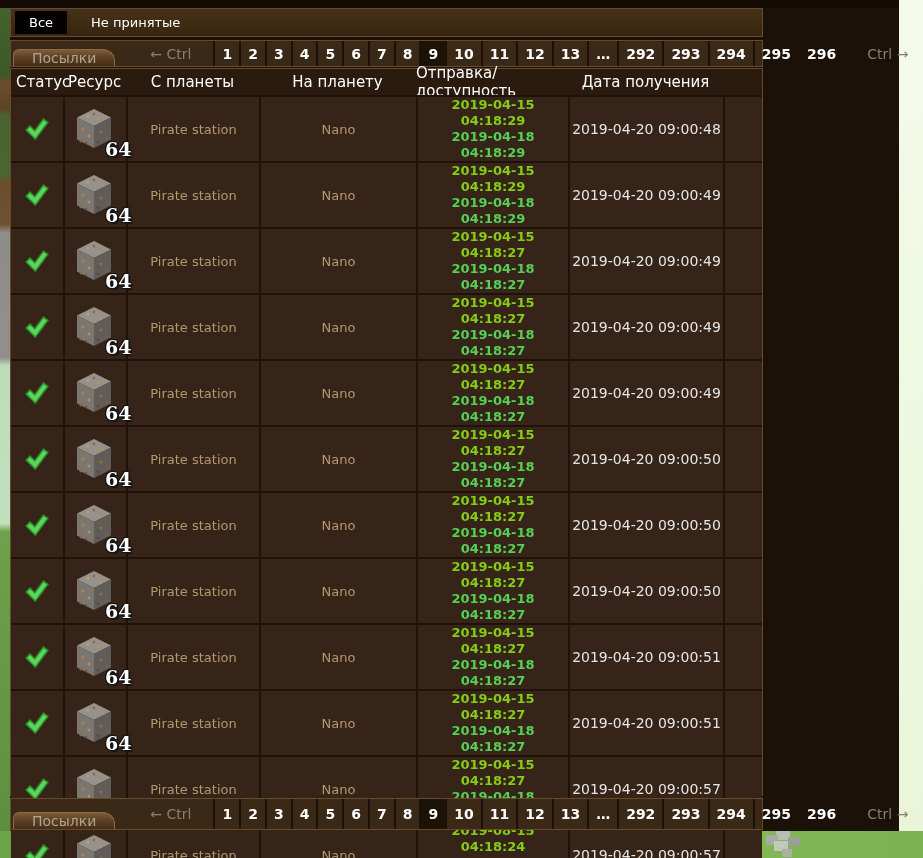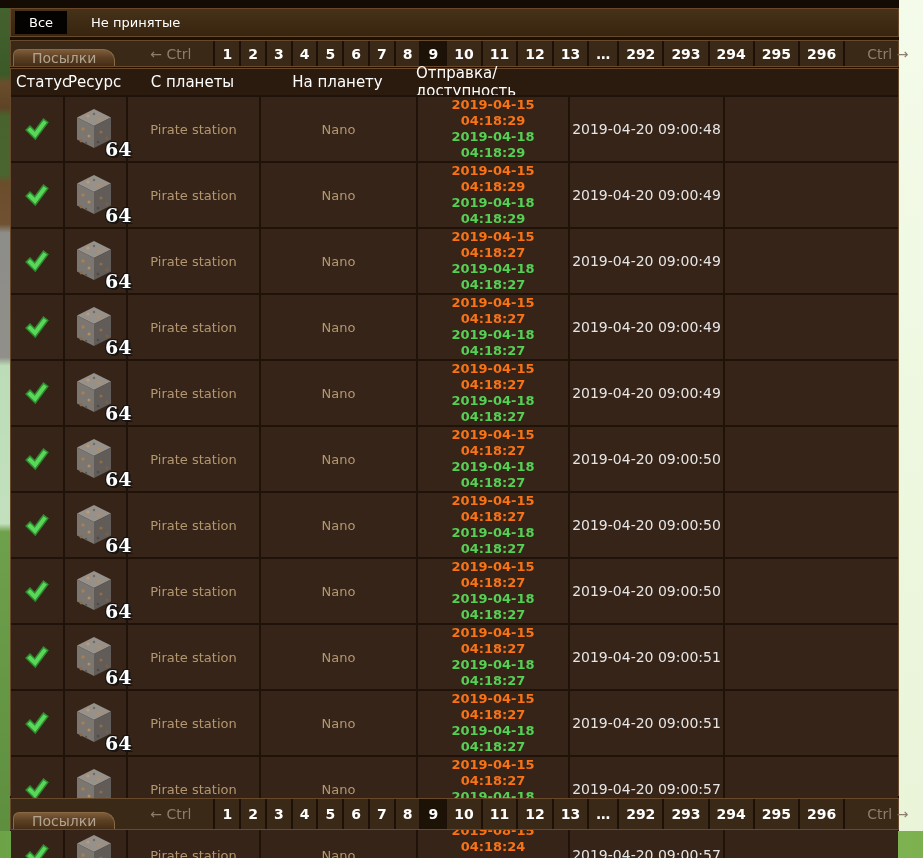--- a/index.html
+++ b/index.html
@@ -23,21 +23,21 @@
     position:absolute; left:0; top:0; width:10px; height:831px;
     background:linear-gradient(180deg,
       #44632e 0%, #3b5a28 9%, #6b4d2c 10%, #5d4425 13%,
       #49632f 14%, #4a6530 21%, #6b4d2c 22%, #705233 27%,
       #8d8d89 28%, #918f8a 43%, #bcdcb7 44%, #c2e0bd 63%,
       #6fa04b 64%, #5d8f3f 100%);
   }
   .top-strip { position:absolute; left:0; top:0; width:899px; height:8px; background:#130b04; }
 
   
-  .panel { position:absolute; left:10px; width:889px; border:1px solid #68492c; }
+  .panel { position:absolute; left:10px; width:753px; border:1px solid #68492c; }
 
   .tabbar {
     top:8px; height:29px;
     background:linear-gradient(180deg,#463119 0%,#38250f 100%);
     display:flex; align-items:stretch; padding:2px 2px 2px 4px; gap:10px;
   }
   .tab {
     display:flex; align-items:center; padding:0 14px;
     color:#ffffff; font-size:13px; cursor:default; white-space:nowrap;
   }
@@ -97,21 +97,21 @@
   .c-res    { width:63px; }
   .c-from   { width:133px;text-align:right; }
   .c-to     { width:157px; }
   .c-sent   { width:152px; }
   .c-recv   { width:155px; }
   .c-extra  { flex:1; }
   .th.c-status, .th.c-res { justify-content:flex-start; padding-left:5px; }
 
   .planet { color:#b3976f; font-size:13px; }
   .dates { text-align:center; line-height:16px; font-size:13px; font-weight:bold; }
-  .sent-line { color:#f97316; }
+  .sent-line { color:#84cc16; }
   .avail-line { color:#55d055; }
   .recv { color:#e5e5e5; font-size:14px; font-weight:normal; }
 
   .check-icon { width:24px; height:24px; }
 
   .res-wrap { position:relative; width:44px; height:44px; margin-top:2px; }
   .res-count {
     position:absolute; right:-14px; bottom:-8px;
     font-family:"DejaVu Serif","Liberation Serif",serif;
     font-weight:bold; font-size:19px; color:#ffffff;
@@ -168,20 +168,21 @@
   <div class="pager-endpad"></div>
 </div>
 
 <div class="panel tablebox">
   <div class="thead">
     <div class="th c-status">Статус</div>
     <div class="th c-res">Ресурс</div>
     <div class="th c-from">С планеты</div>
     <div class="th c-to">На планету</div>
     <div class="th c-sent">Отправка/доступность</div>
+    <div class="th c-recv">Дата получения</div>
     <div class="th c-extra"></div>
   </div>
   <div class="tbody">
   <div class="trow">
     <div class="td c-status">
       <svg class="check-icon" viewBox="0 0 24 24">
         <polyline points="5,13 10,18 19,6" fill="none" stroke="#2e8b2e" stroke-width="7" stroke-linecap="square"></polyline>
         <polyline points="5,13 10,18 19,6" fill="none" stroke="#5ad65a" stroke-width="4" stroke-linecap="square"></polyline>
       </svg>
     </div>

